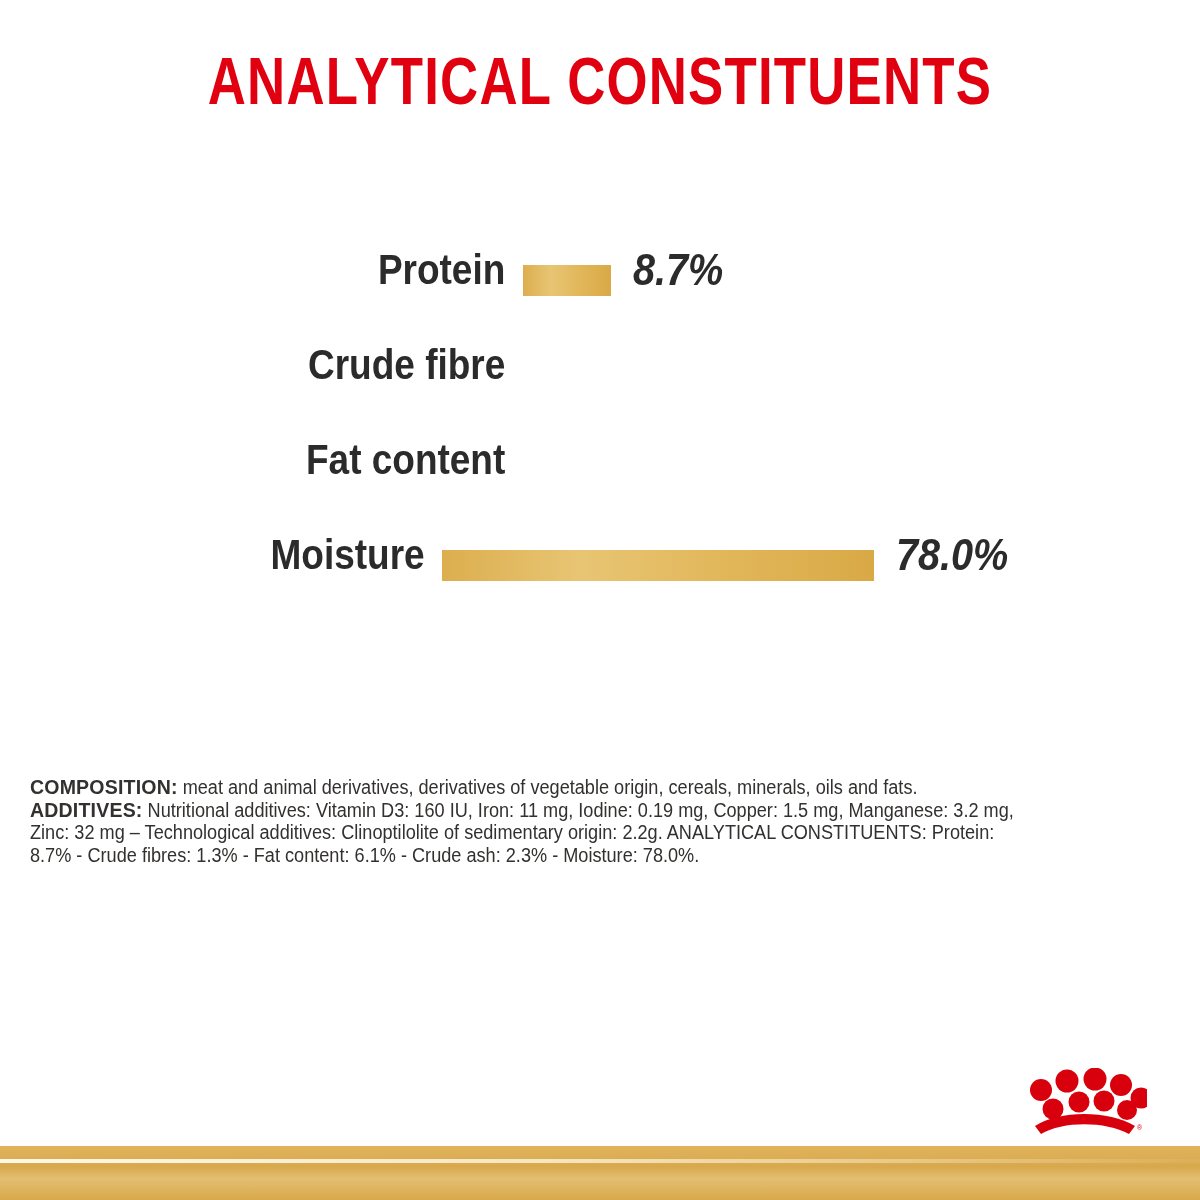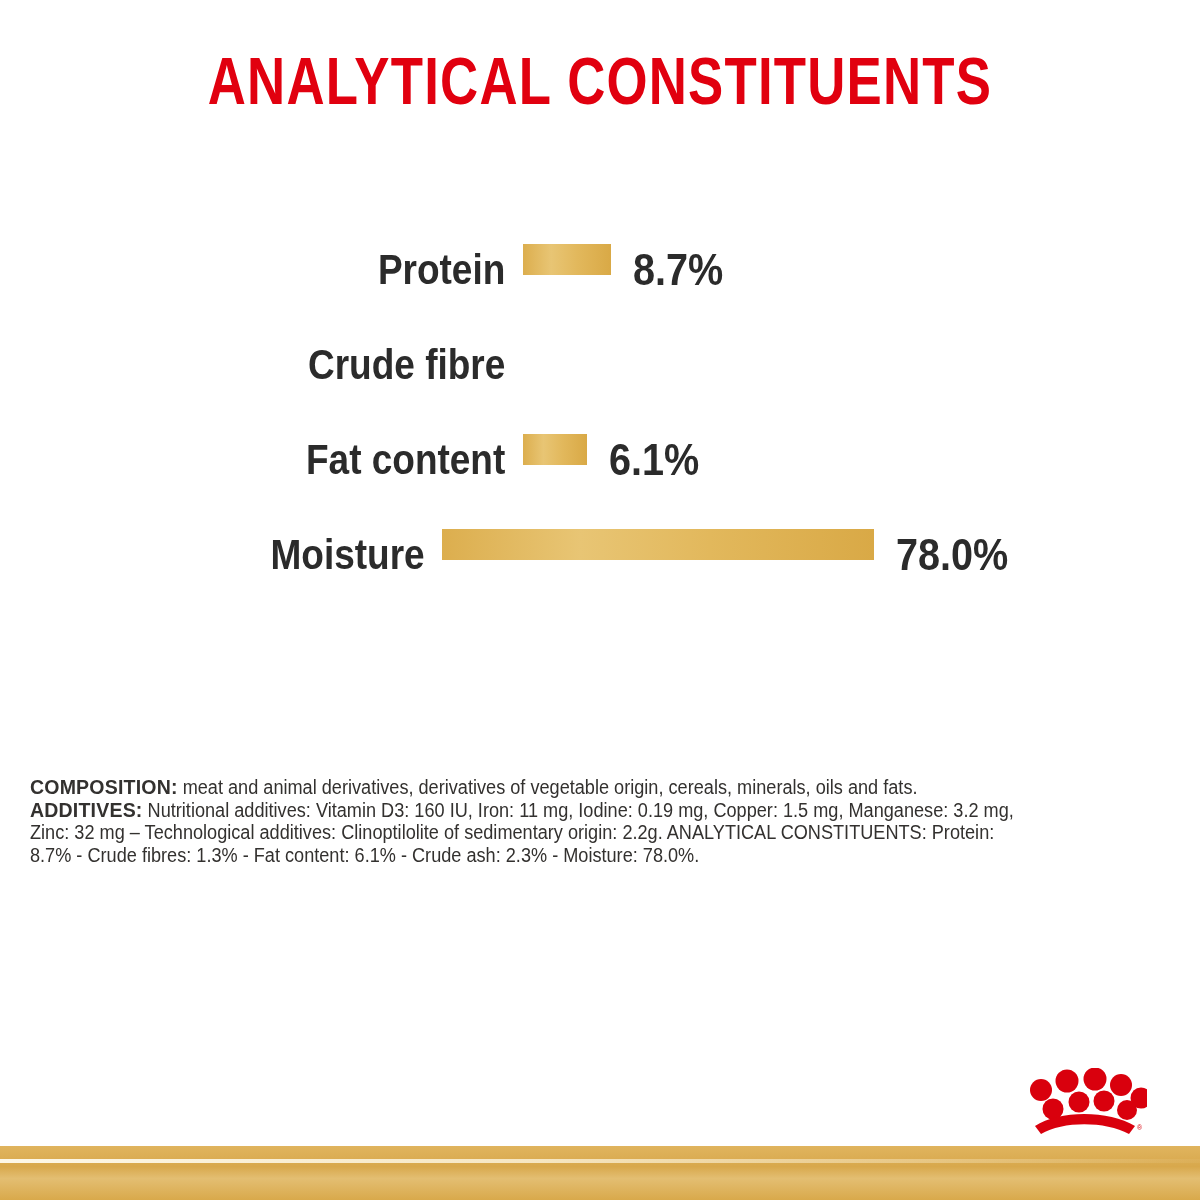--- a/index.html
+++ b/index.html
@@ -56,21 +56,22 @@
     letter-spacing: 0px;
     transform: scaleX(0.86);
     transform-origin: right center;
     white-space: nowrap;
     padding-right: 2px;
     box-sizing: border-box;
   }
   .bar-wrap {
     margin-left: 16px;
     display: flex;
-    align-items: flex-start;
+    align-items: flex-end;
+    font-style: italic;
   }
   .bar {
     height: 31px;
     background: linear-gradient(90deg, #DCAE4E 0%, #E8C574 32%, #E2B85C 62%, #D9A946 100%);
   }
   .bar-value {
     font-family: "Liberation Sans Narrow", "Liberation Sans", sans-serif;
     font-weight: 700;
     font-size: 45px;
     color: #2B2B2B;
@@ -147,24 +148,20 @@
       <div class="bar-value">8.7%</div>
     </div>
   </div>
 
   <div class="chart-row">
     <div class="row-label">Crude fibre</div>
   </div>
 
   <div class="chart-row">
     <div class="row-label">Fat content</div>
-    <div class="bar-wrap">
-      <div class="bar" style="width:64px"></div>
-      <div class="bar-value">6.1%</div>
-    </div>
   </div>
 
 
   <div class="chart-row">
     <div class="row-label">Moisture</div>
     <div class="bar-wrap">
       <div class="bar" style="width:432px"></div>
       <div class="bar-value">78.0%</div>
     </div>
   </div>

